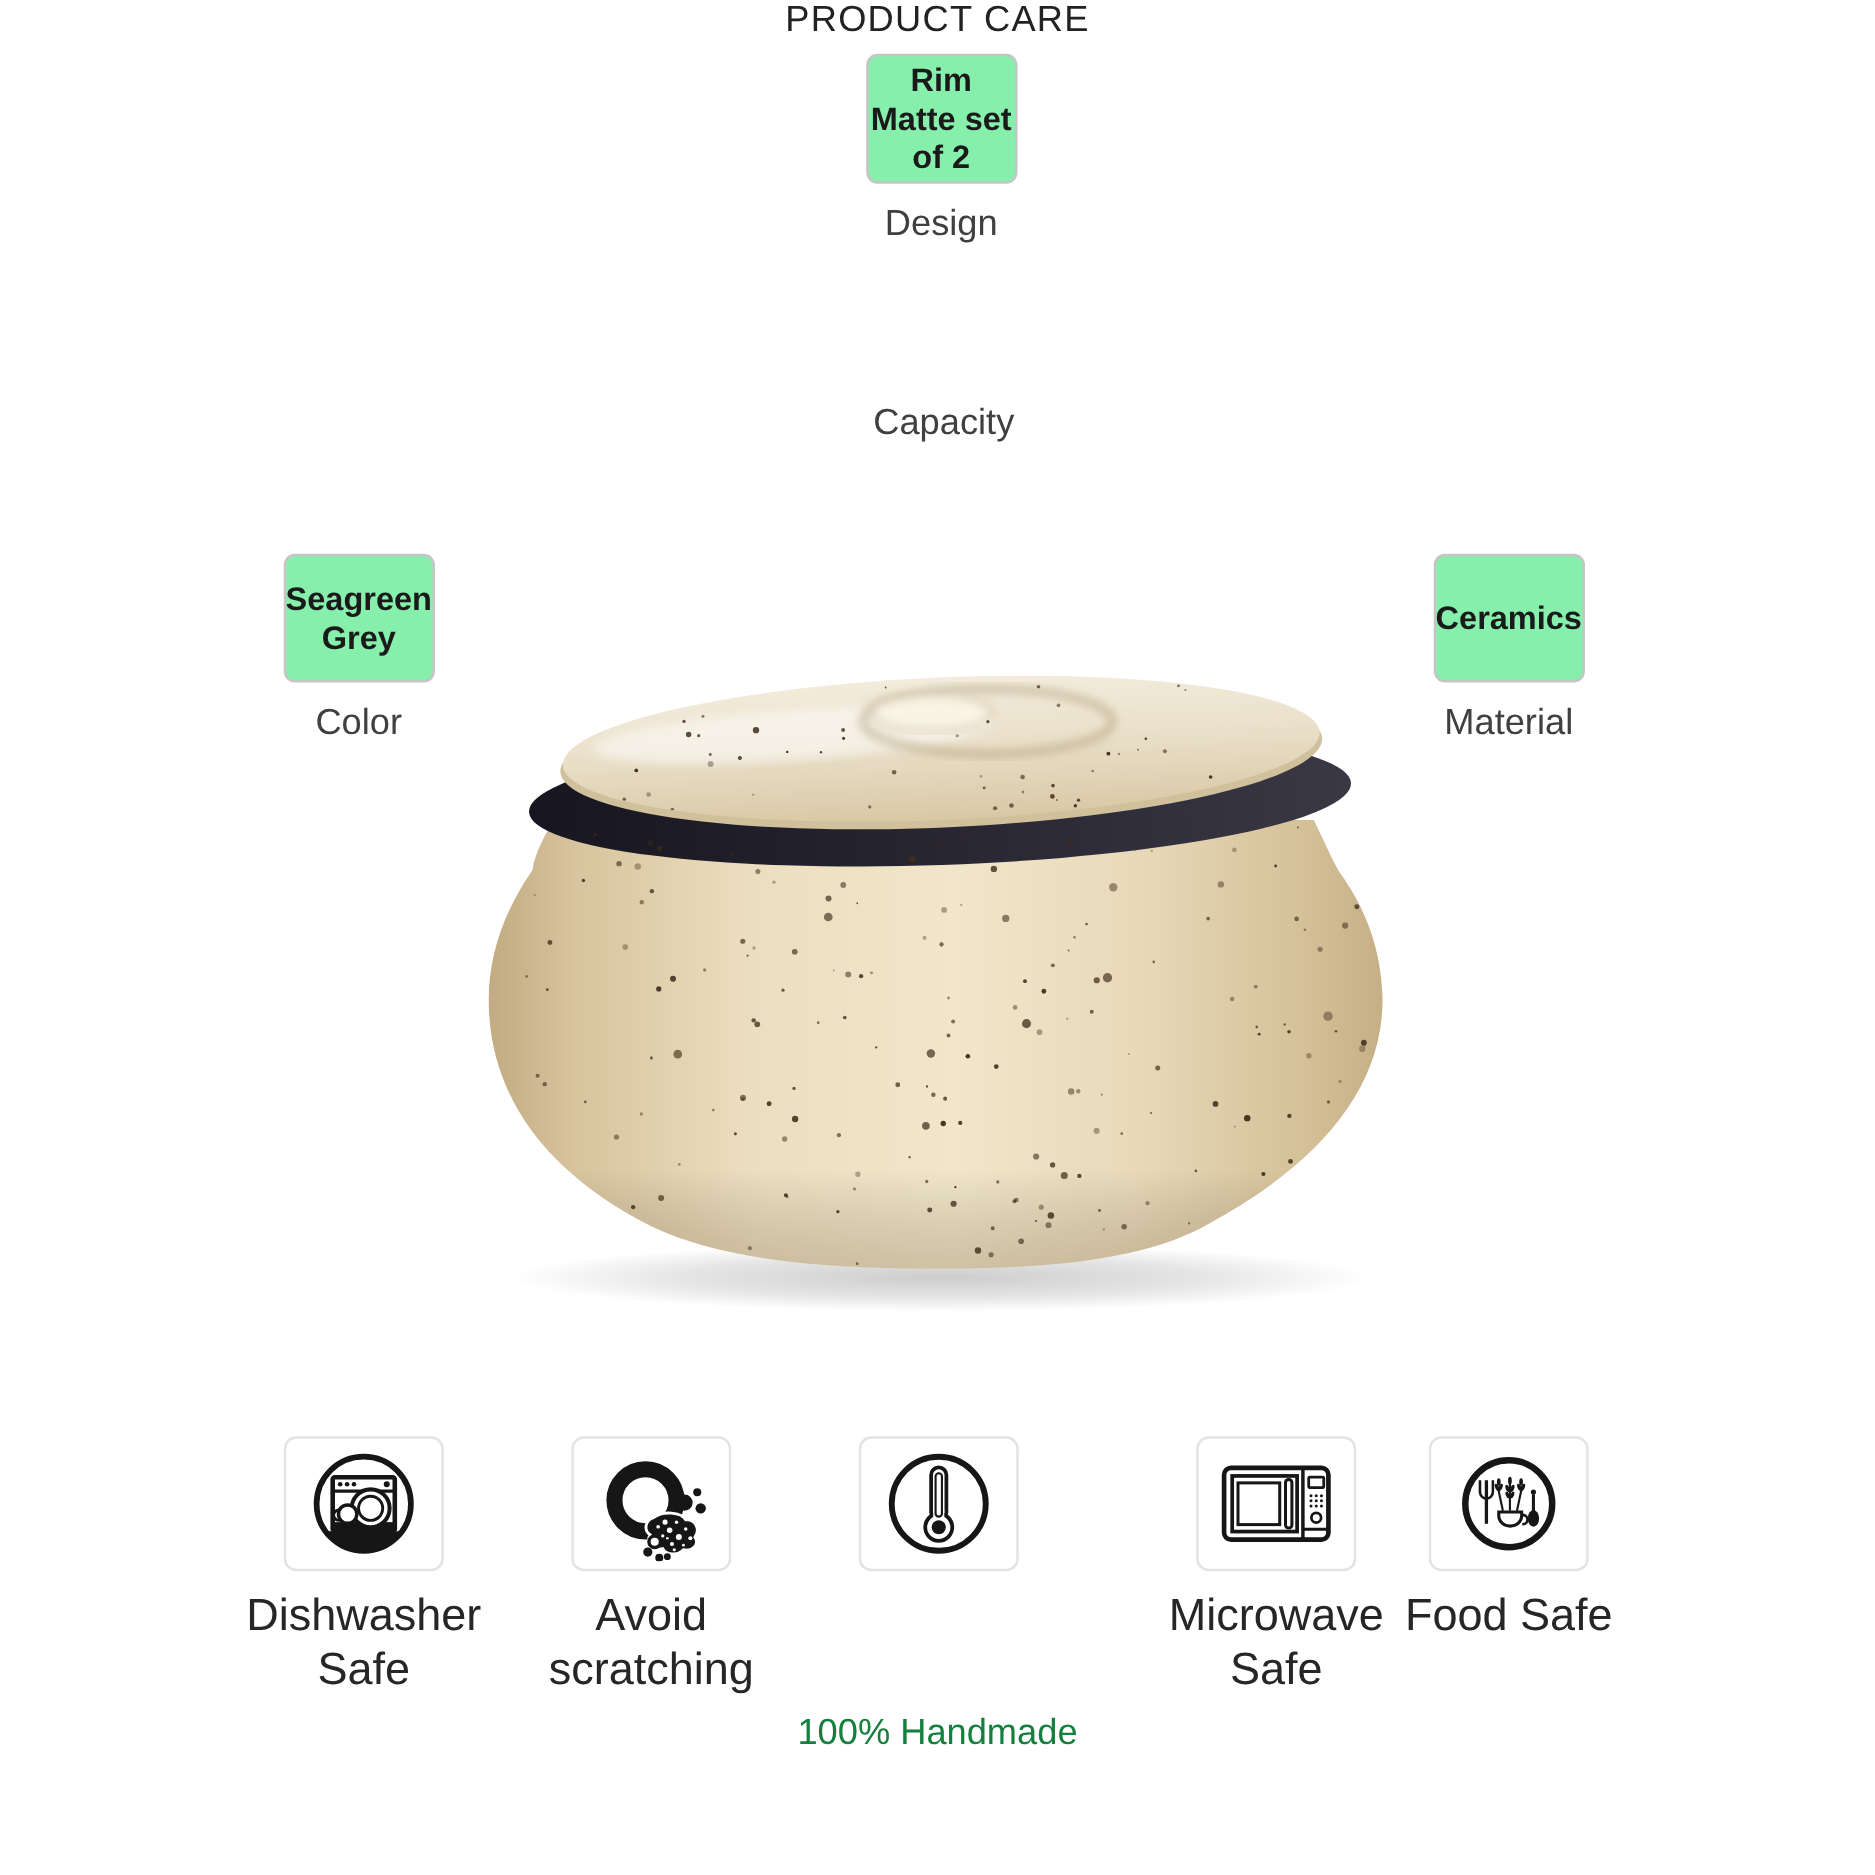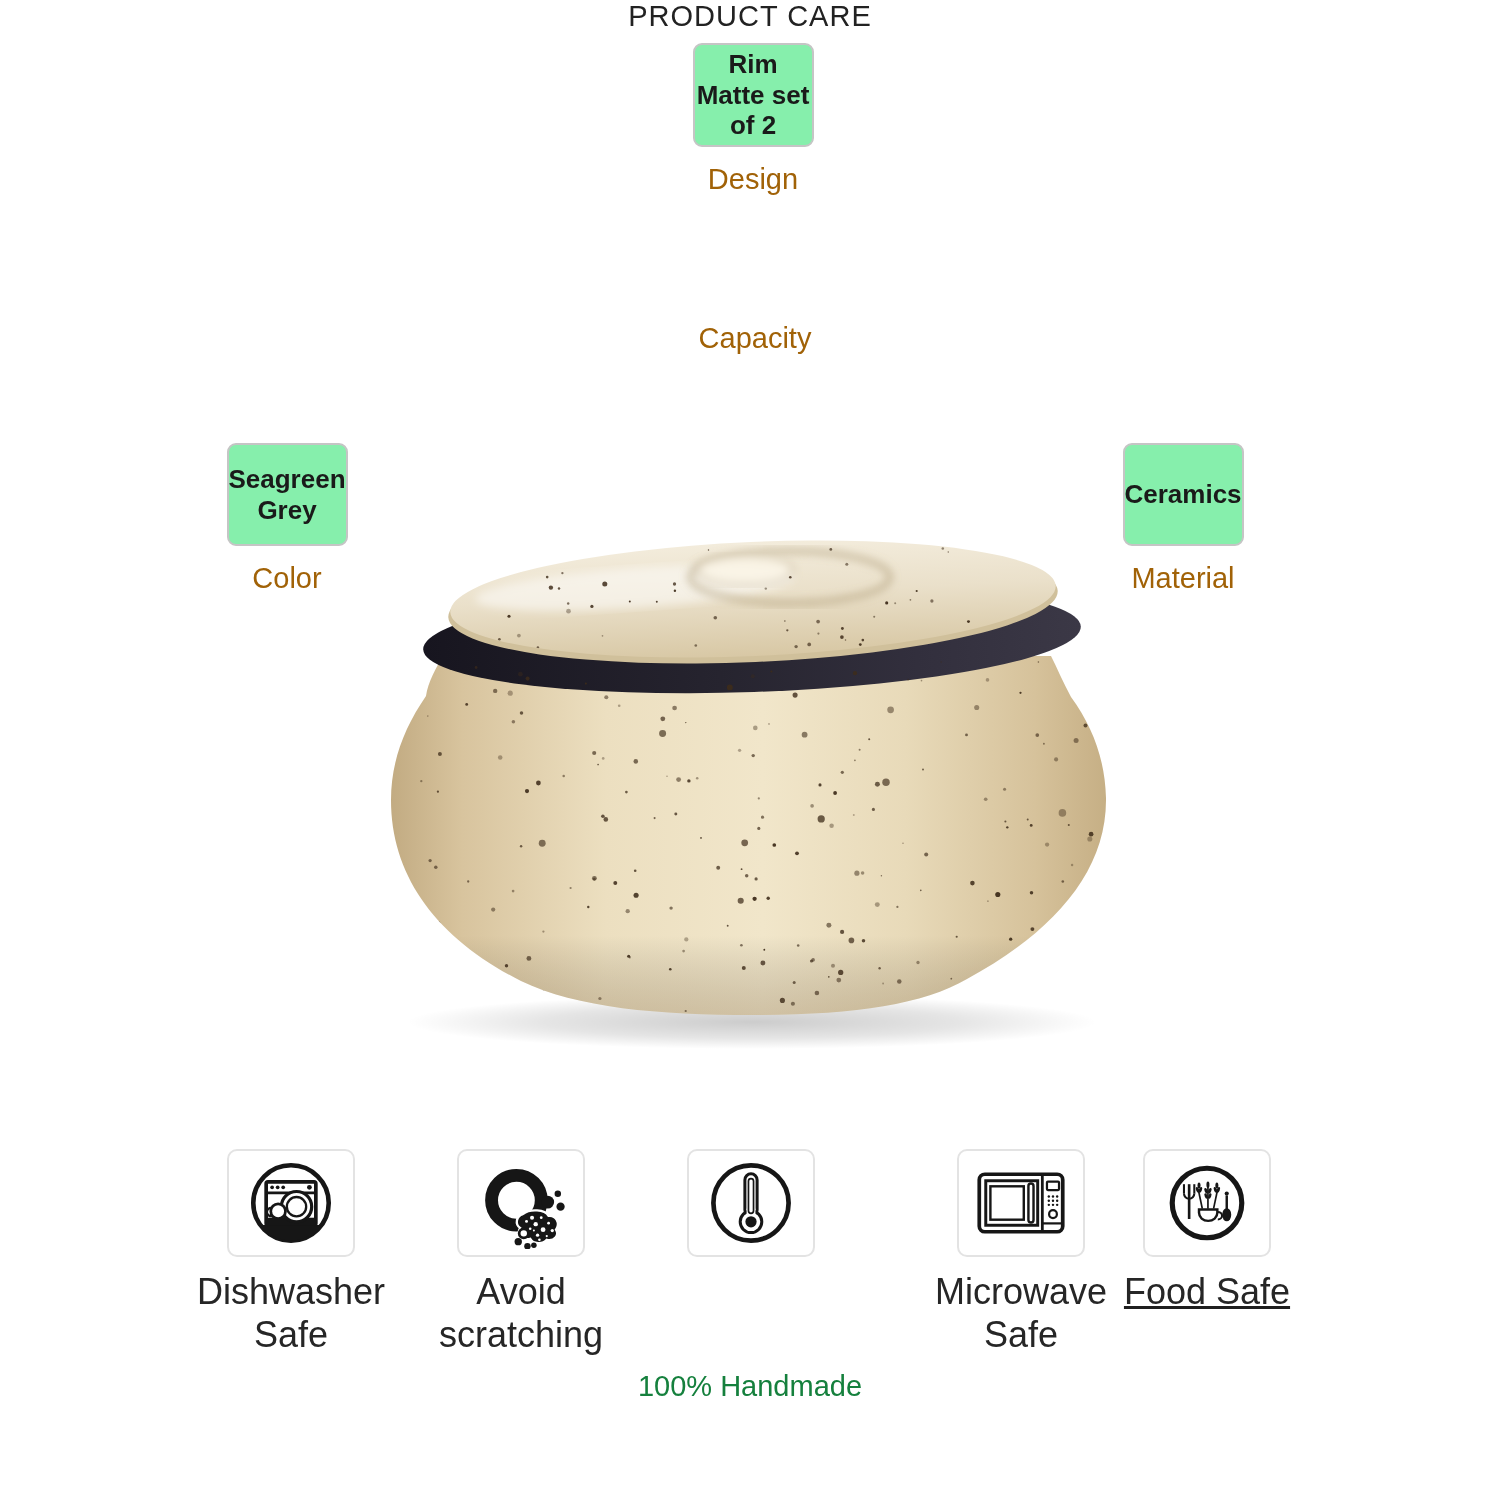--- a/index.html
+++ b/index.html
@@ -5,21 +5,21 @@
   html,body{margin:0;padding:0;background:#ffffff;}
   body{font-family:"Liberation Sans", sans-serif; color:#1f1f1f;}
   .canvas{position:relative;width:1500px;height:1500px;background:#ffffff;overflow:hidden;}
 
   
   .spec{position:absolute;width:200px;display:flex;flex-direction:column;align-items:center;}
   .spec-box{width:121px;min-height:103px;box-sizing:border-box;background:#86efac;
             border:2px solid #c5c5c5;border-radius:9px;
             display:flex;align-items:center;justify-content:center;text-align:center;
             font-weight:bold;font-size:26px;line-height:1.18;color:#1a1a1a;padding:4px 2px;}
-  .spec-label{margin-top:16px;font-size:29px;color:#a16207;text-align:center;}
+  .spec-label{margin-top:16px;font-size:29px;color:#404040;text-align:center;}
 
   
   .care-title{position:absolute;top:1052;left:0;width:1500px;text-align:center;
               font-size:29px;font-weight:400;letter-spacing:1px;color:#222;}
   .care-item{position:absolute;top:1149px;display:flex;flex-direction:column;align-items:center;}
   .care-box{width:128px;height:108px;box-sizing:border-box;background:#fff;
             border:2px solid #e3e3e3;border-radius:10px;
             display:flex;align-items:center;justify-content:center;}
   .care-label{margin-top:13px;font-size:36px;line-height:1.2;text-align:center;color:#262626;}
 
@@ -44,21 +44,21 @@
     <div class="spec-label">Capacity</div>
   </div>
 
   <div class="spec" style="left:187px;top:443px;">
     <div class="spec-box">
       <span>Seagreen Grey</span>
     </div>
     <div class="spec-label">Color</div>
   </div>
 
-  <div class="spec" style="left:1083px;top:443px;">
+  <div class="spec" style="left:1107px;top:443px;">
     <div class="spec-box">
       <span>Ceramics</span>
     </div>
     <div class="spec-label">Material</div>
   </div>
 
   <svg id="pot-svg" class="pot" viewBox="340 490 830 570">
     <defs>
       <linearGradient id="bodyGrad" x1="0" y1="0" x2="1" y2="0">
         <stop offset="0" stop-color="#c2ab82"></stop>
@@ -448,21 +448,21 @@
         <circle cx="85" cy="47" r="1.3" fill="#161616"></circle>
           <circle cx="89.5" cy="47" r="1.3" fill="#161616"></circle>
           <circle cx="94" cy="47" r="1.3" fill="#161616"></circle>
         <circle cx="89.5" cy="57" r="4.2" fill="#fff" stroke="#161616" stroke-width="2.4"></circle>
         <line x1="78" y1="67" x2="100" y2="67" stroke="#161616" stroke-width="2.4"></line>
       </svg>
     </div>
     <div class="care-label">Microwave Safe</div>
   </div>
 
-  <div class="care-item" style="left:1087px;width:240px;text-decoration:underline;">
+  <div class="care-item" style="left:1087px;width:240px;">
     <div class="care-box">
       <svg width="94" height="94" viewBox="0 0 100 100">
         <circle cx="50" cy="50" r="37" fill="none" stroke="#161616" stroke-width="5.5"></circle>
         <line x1="31" y1="30" x2="31" y2="67" stroke="#161616" stroke-width="2.8"></line>
         <line x1="25.5" y1="30" x2="25.5" y2="40" stroke="#161616" stroke-width="2.2"></line>
         <line x1="36.5" y1="30" x2="36.5" y2="40" stroke="#161616" stroke-width="2.2"></line>
         <path d="M25.5 40 a5.5 5.5 0 0 0 11 0" fill="none" stroke="#161616" stroke-width="2.2"></path>
         <circle cx="71" cy="40" r="2.2" fill="#161616"></circle>
         <line x1="71" y1="42" x2="71" y2="57" stroke="#161616" stroke-width="2.6"></line>
         <ellipse cx="71" cy="62.5" rx="4.8" ry="7" fill="#161616"></ellipse>

